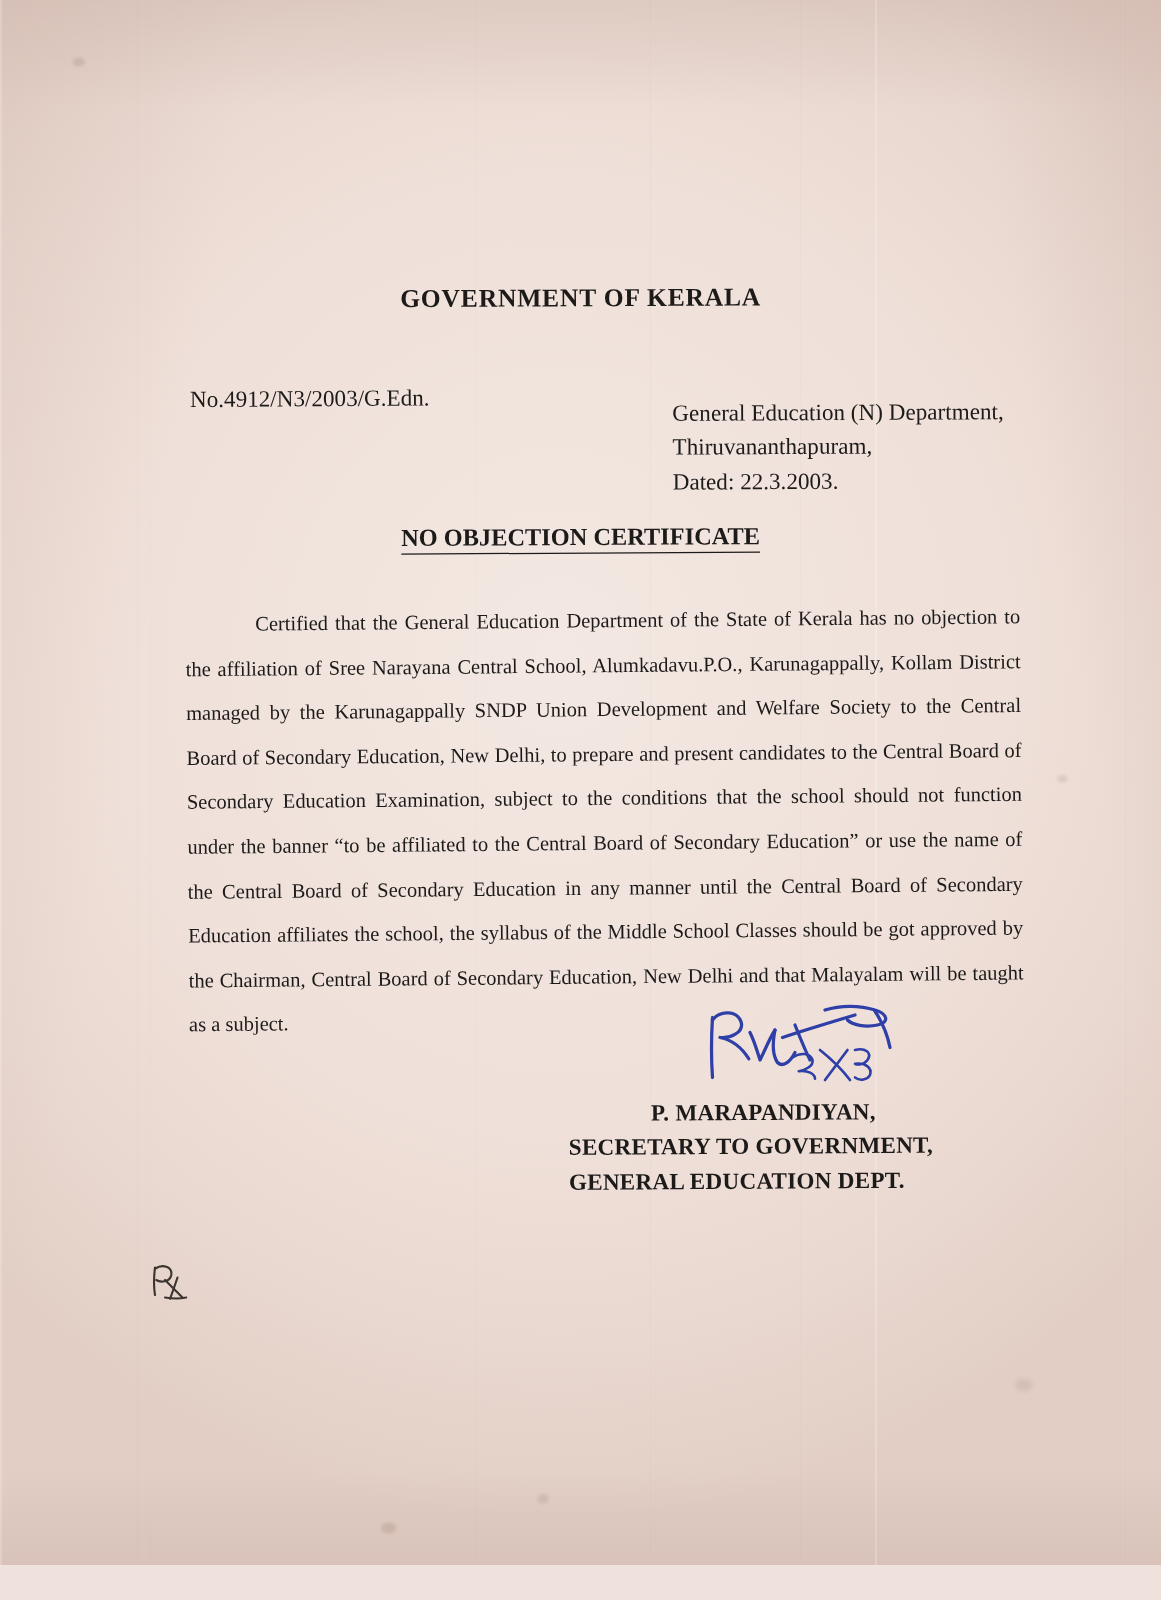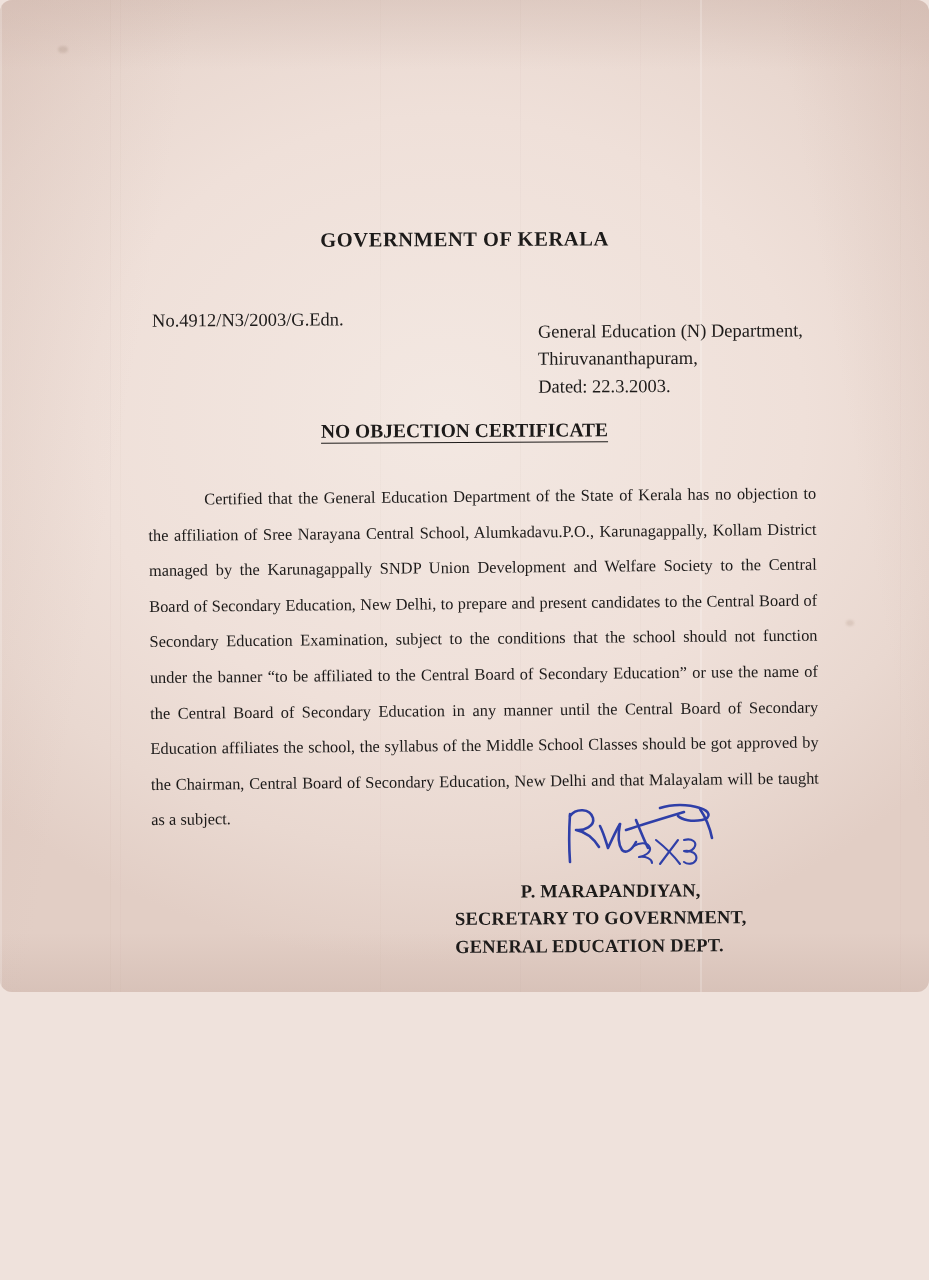--- a/index.html
+++ b/index.html
@@ -11,25 +11,24 @@
     height: 1280px;
     background: #efe2dc;
     font-family: "Liberation Serif", serif;
     overflow: hidden;
   }
 
   
   .page {
     position: relative;
     width: 929px;
-    height: 992px;
+    height: 1252px;
     background:
       radial-gradient(ellipse 70% 55% at 48% 42%, #f3e8e2 0%, #efe0d9 55%, #e9d8d0 80%, #e2cec5 100%);
     overflow: hidden;
-    border-radius: 12px;
   }
   .page::before {
     content: "";
     position: absolute;
     inset: 0;
     background:
       linear-gradient(100deg, rgba(210,185,175,0.28) 0%, rgba(255,255,255,0) 18%),
       linear-gradient(260deg, rgba(205,178,168,0.30) 0%, rgba(255,255,255,0) 14%),
       linear-gradient(180deg, rgba(200,175,165,0.35) 0%, rgba(255,255,255,0) 7%),
       linear-gradient(0deg, rgba(198,172,162,0.35) 0%, rgba(255,255,255,0) 6%);

